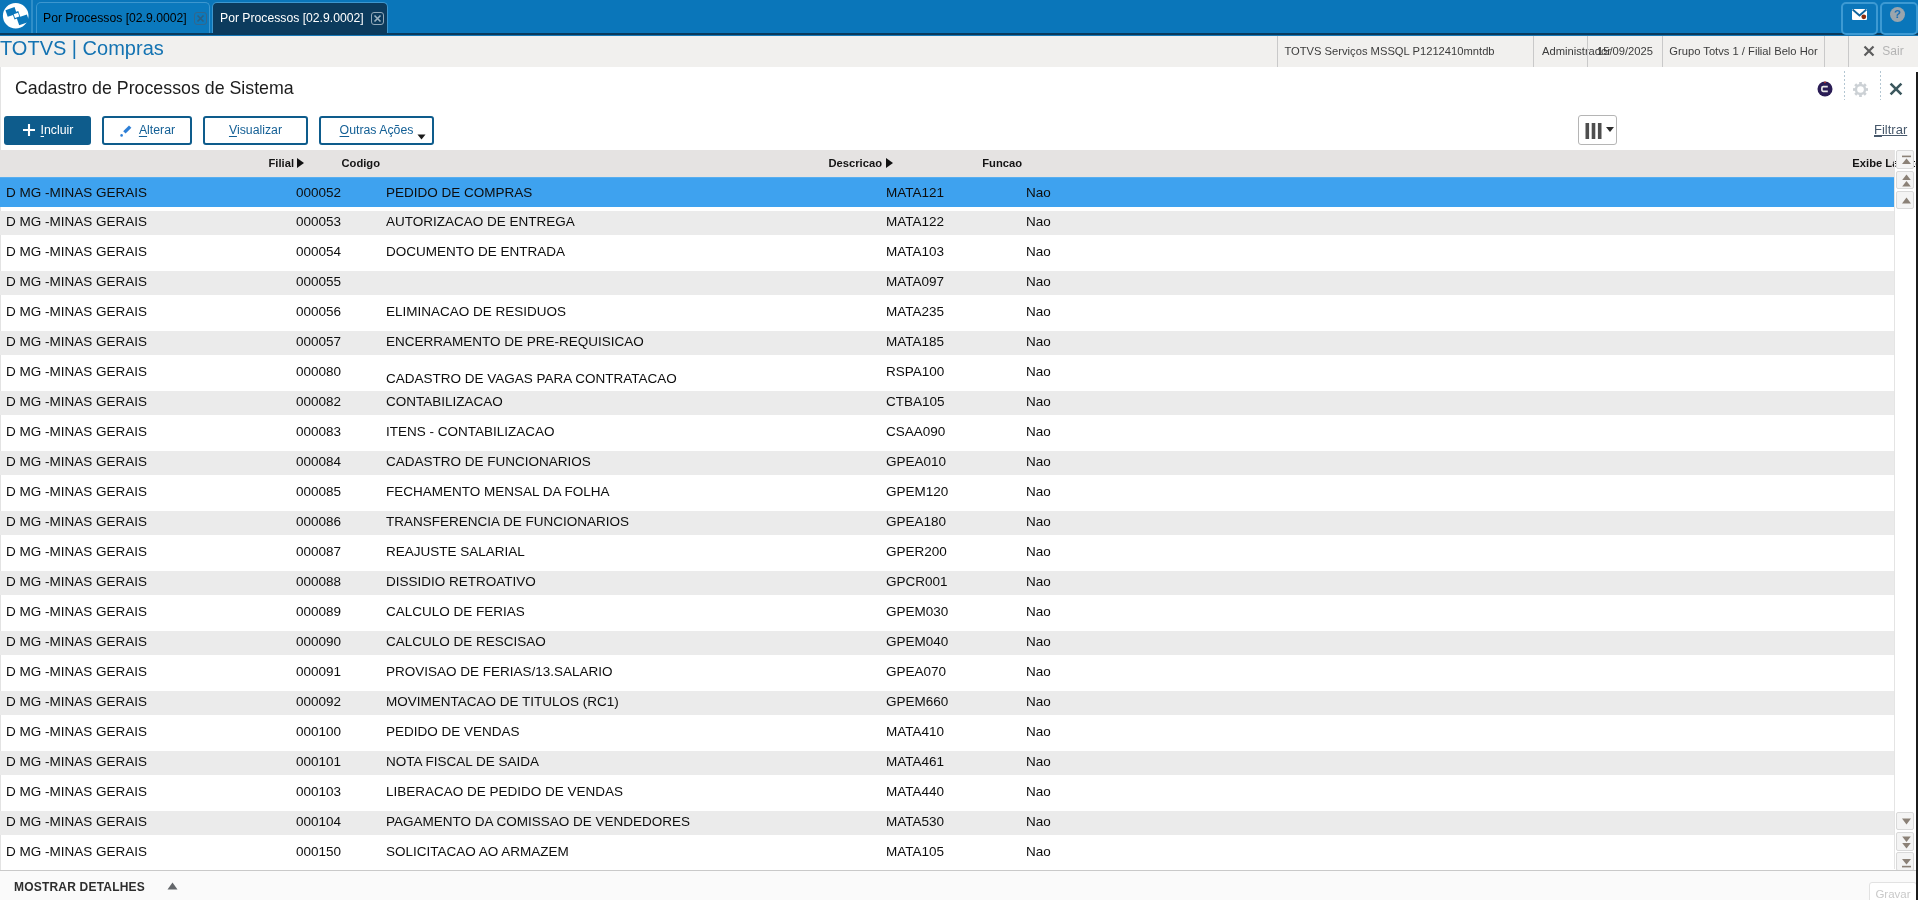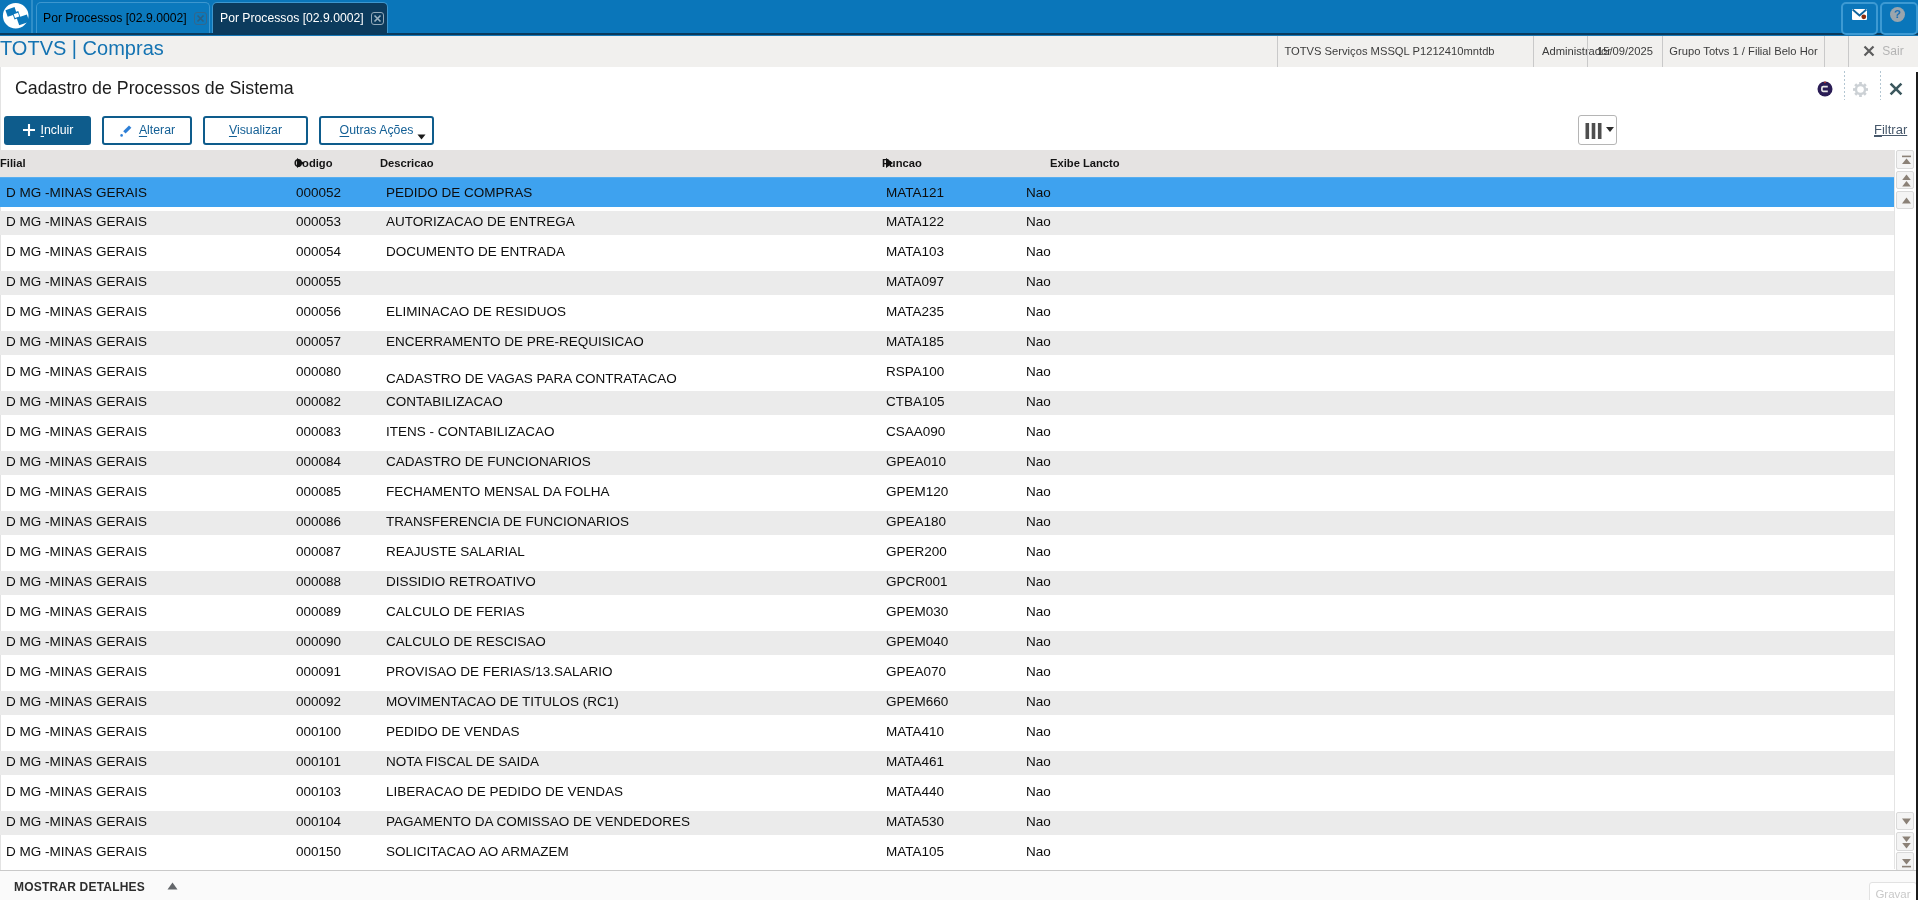--- a/index.html
+++ b/index.html
@@ -41,21 +41,21 @@
 #b-vis{left:202px;width:105px;}
 #b-out{left:318px;width:115px;}
 u{text-decoration:underline;text-underline-offset:2px;}
 
 #colsel{position:absolute;left:1577px;top:114.5px;width:39px;height:30px;border:1px solid #b5b5b5;border-radius:3px;background:#fff;}
 #search{position:absolute;left:1618px;top:114.5px;width:234px;height:30px;border:1.5px solid #9a9a9a;border-radius:4px;background:#fff;}
 #search span{position:absolute;left:6px;top:8px;font-size:11.5px;color:#9b9b9b;}
 #filtrar{position:absolute;left:1873px;top:122px;font-size:13px;color:#47586b;text-decoration:underline;}
 
 #thead{position:absolute;left:0;top:149.5px;width:1894px;height:27px;background:#e5e3e2;}
-.hl{position:absolute;top:0;height:45px;line-height:27px;text-align:left;font-weight:bold;font-size:11.2px;color:#141414;}
+.hl{position:absolute;top:0;height:45px;line-height:27px;text-align:right;font-weight:bold;font-size:11.2px;color:#141414;}
 .harr{position:absolute;top:8px;width:0;height:0;border-left:7px solid #111;border-top:5.5px solid transparent;border-bottom:5.5px solid transparent;}
 .row{position:absolute;left:0;width:1894px;height:30px;}
 .row.sel{background:#3ea2ef;border-top:1px solid #57aef0;}
 .row.g::before{content:"";position:absolute;left:0;top:3.5px;width:1894px;height:24.5px;background:#ebebeb;}
 .cell{position:absolute;top:0;height:30px;line-height:30px;font-size:13.5px;color:#0d0d0d;white-space:pre;}
 
 .sbtn{position:absolute;left:1896px;width:18px;height:18.5px;background:#f4f4f4;border:1px solid #d9d9d9;border-radius:2px;}
 .sbtn svg{position:absolute;left:1.5px;top:1.5px;}
 #vline{position:absolute;left:1894px;top:149.5px;width:1px;height:719px;background:#e4e4e4;}
 

